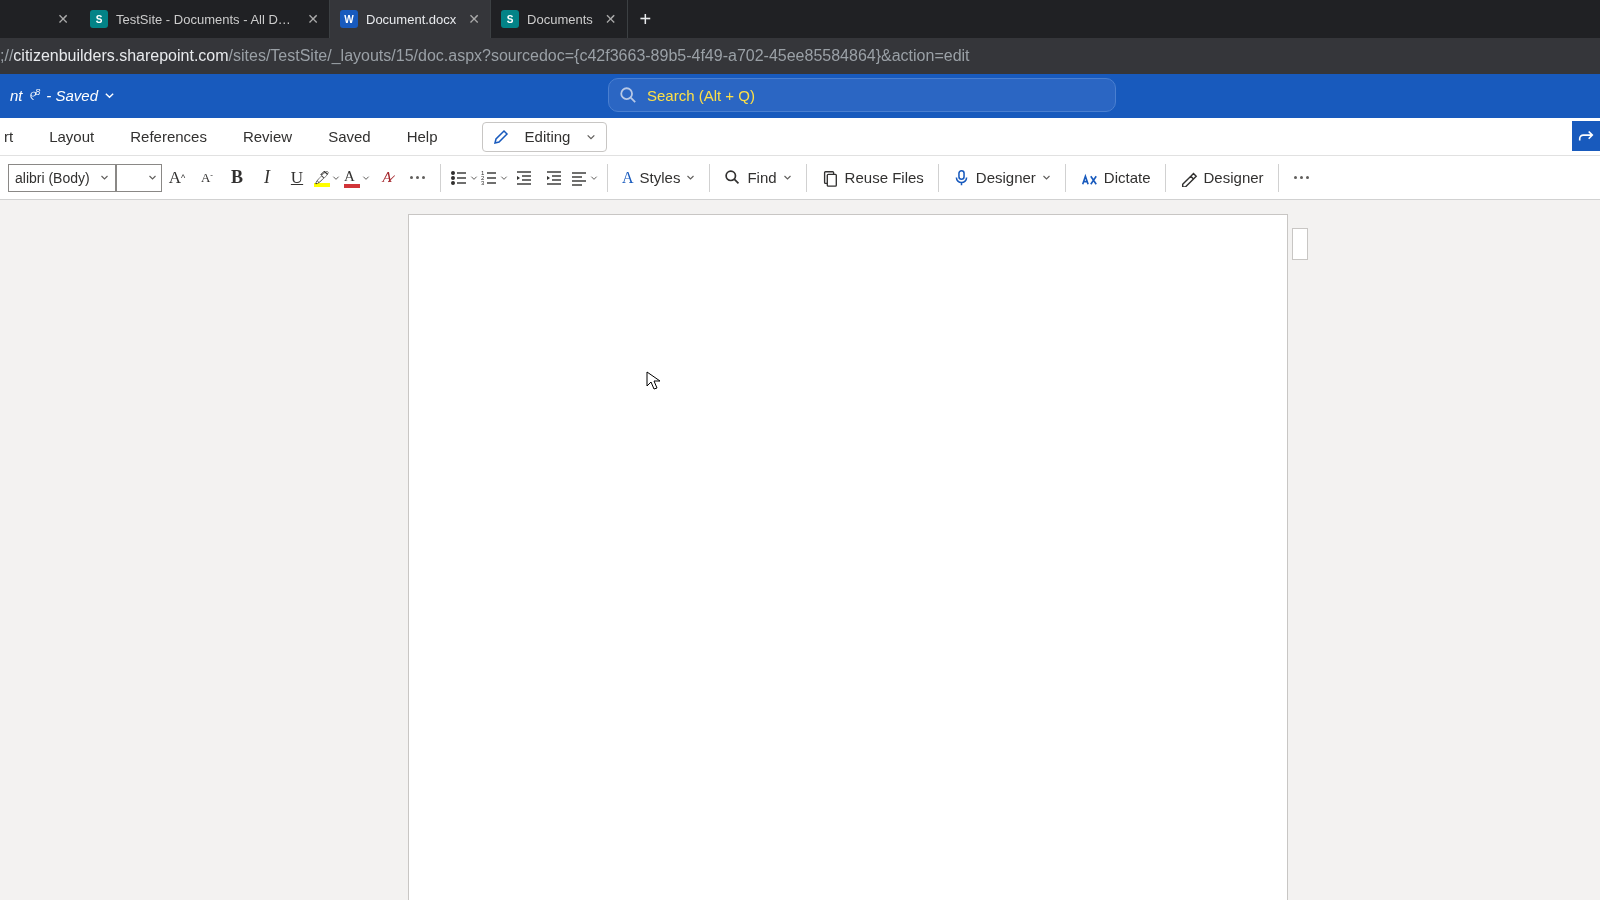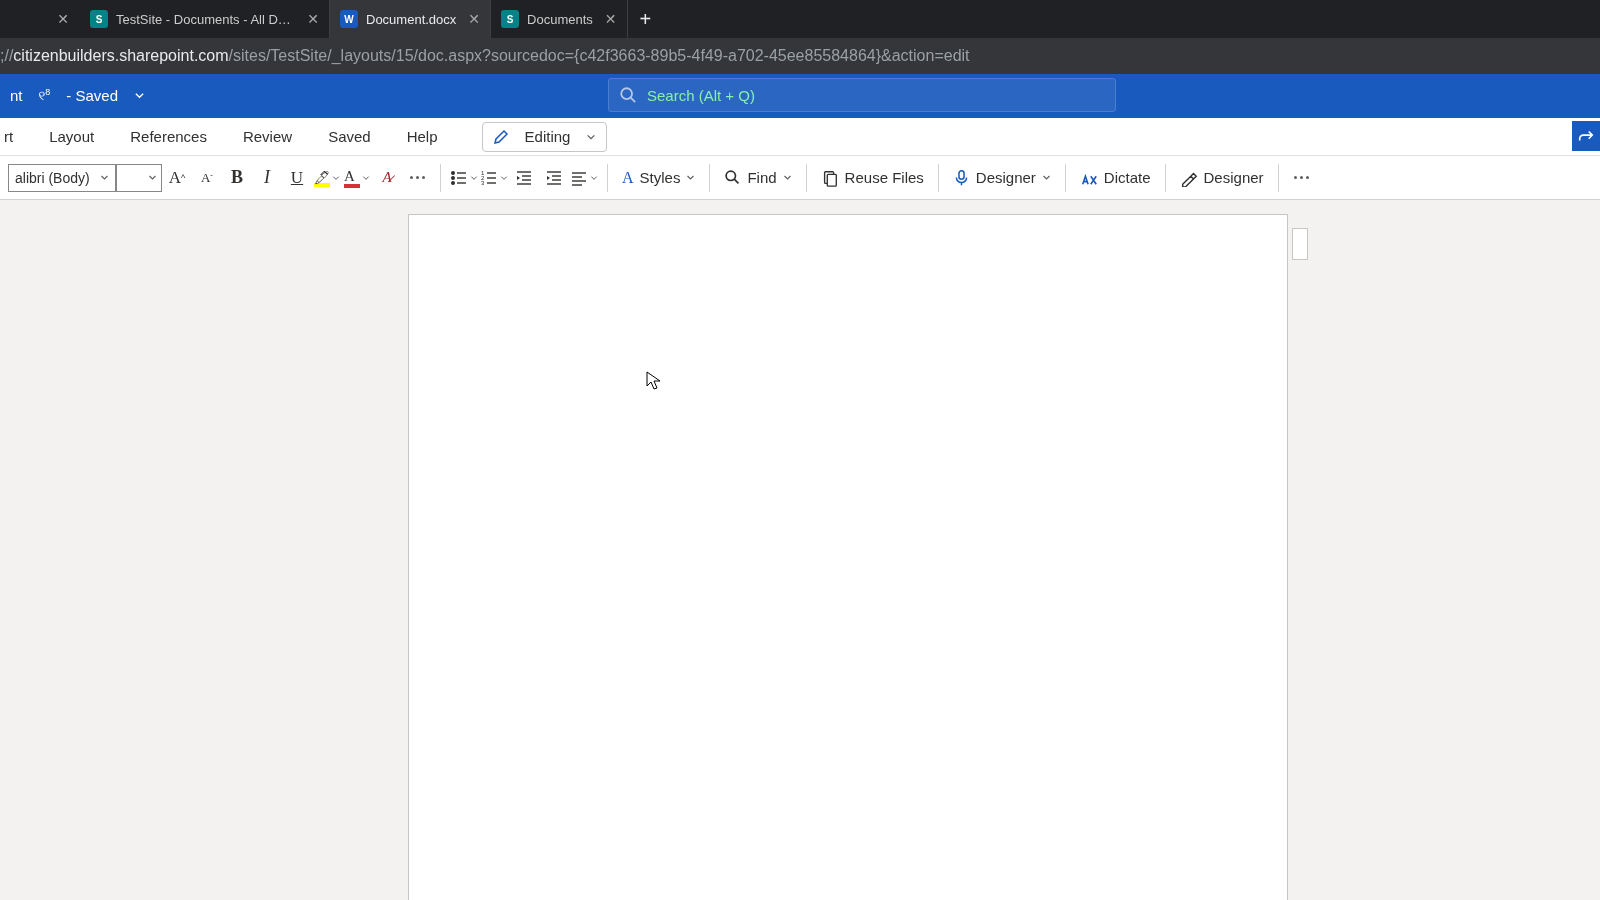--- a/index.html
+++ b/index.html
@@ -38,25 +38,25 @@
   height: 36px; background: #35363a; display: flex; align-items: center;
   padding: 0 0 0 0; color: #9aa0a6; font-size: 16px;
 }
 .addr-text { color: #e8eaed; font-size: 16px; }
 .addr-text .dim { color: #9aa0a6; }
 
 
 .word-header {
   height: 44px; background: #185abd; display: flex; align-items: center; padding: 0 10px;
 }
-.doc-status { color: #fff; display: flex; align-items: center; gap: 16px; font-size: 15px; }
+.doc-status { color: #fff; display: flex; align-items: center; gap: 6px; font-size: 15px; font-style: italic; }
 .search-box {
   margin-left: auto; margin-right: auto; width: 508px; height: 34px;
-  background: #2b66c3; border: 1px solid #4a7fd0; border-radius: 3px;
-  display: flex; align-items: center; padding: 0 10px; color: #86efac; font-size: 15px;
+  background: #2b66c3; border: 1px solid #4a7fd0; border-radius: 10px;
+  display: flex; align-items: center; padding: 0 10px; color: #fde047; font-size: 15px;
   position: absolute; left: 608px; top: 78px;
 }
 .search-box svg { stroke: #b7c8e6; }
 
 
 .ribbon-tabs {
   height: 38px; background: #fff; border-bottom: 1px solid #e1e1e1; display: flex;
   align-items: center; padding-left: 0; gap: 28px; font-size: 15px; color: #323130;
   position: relative;
 }

